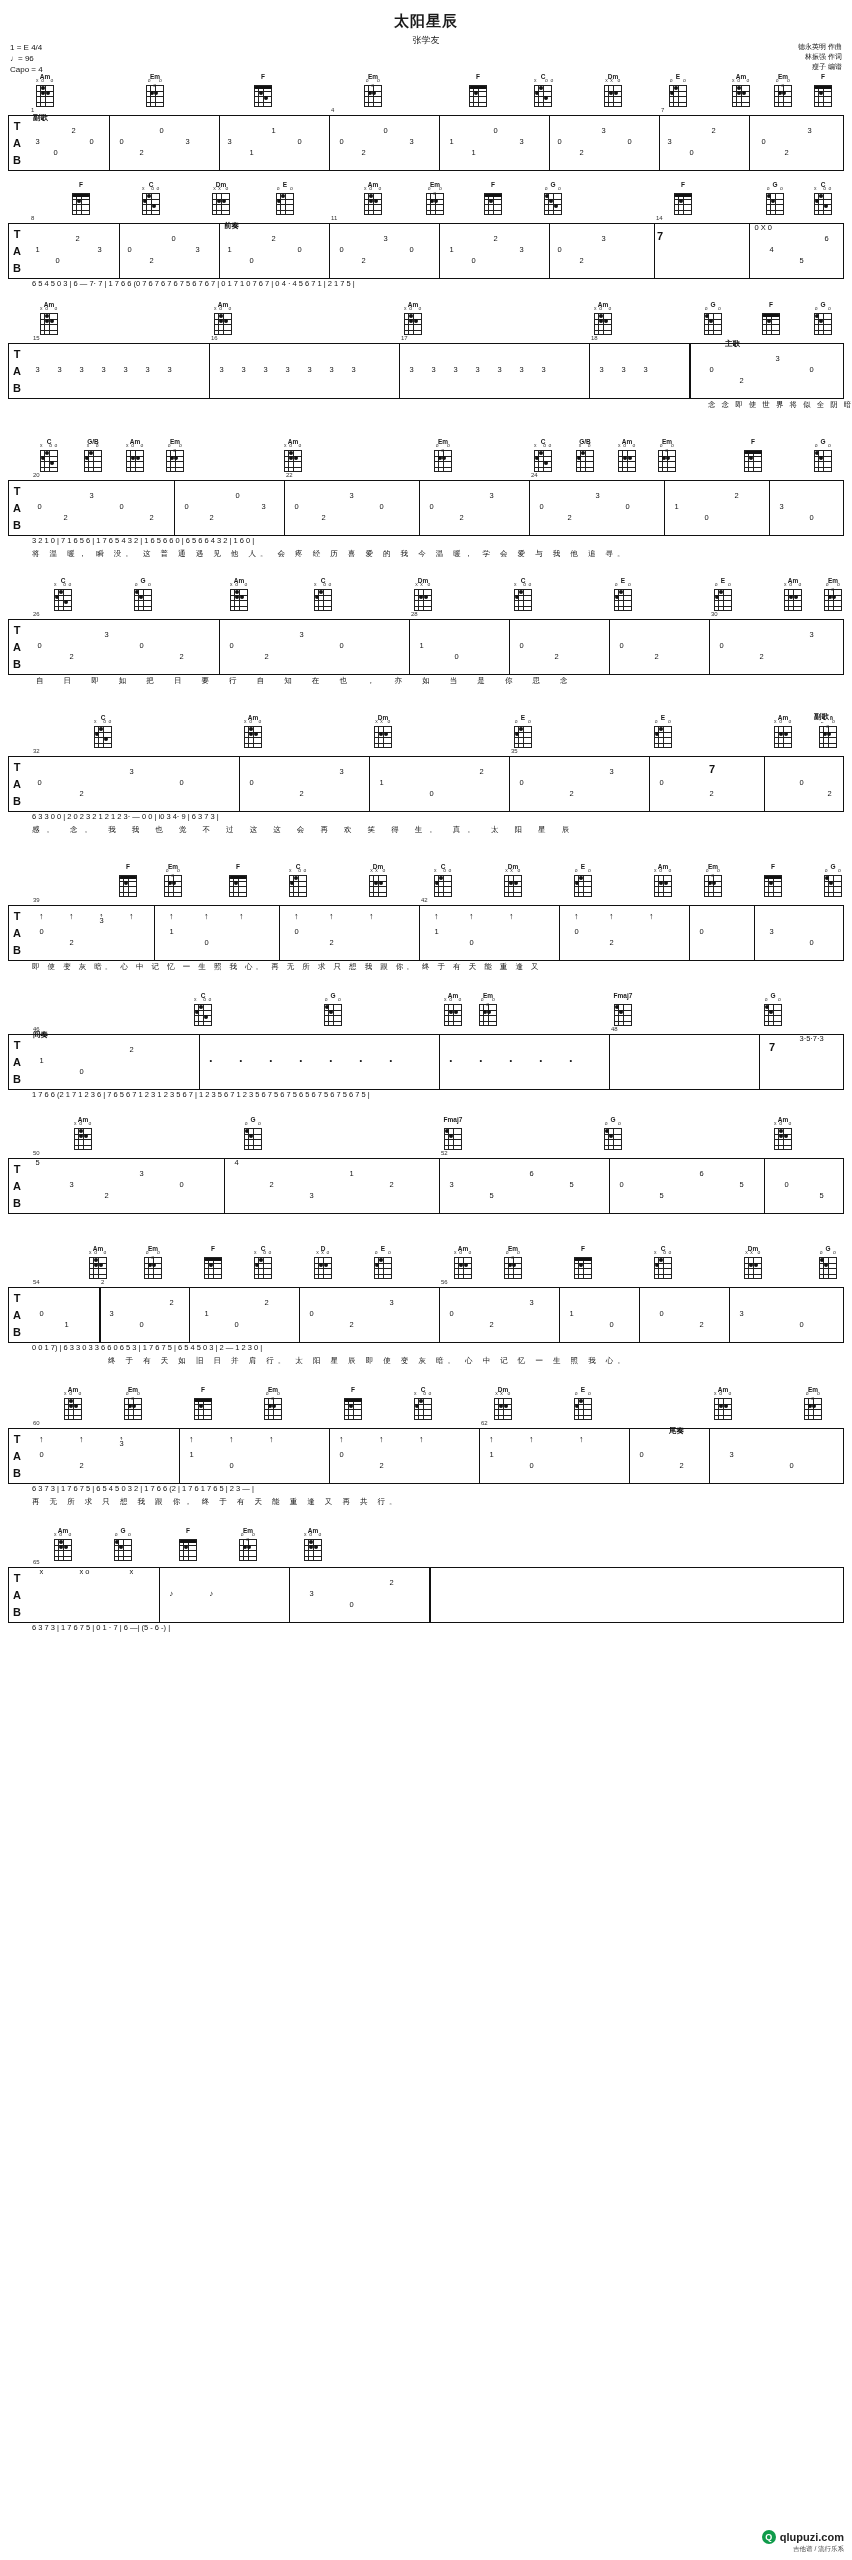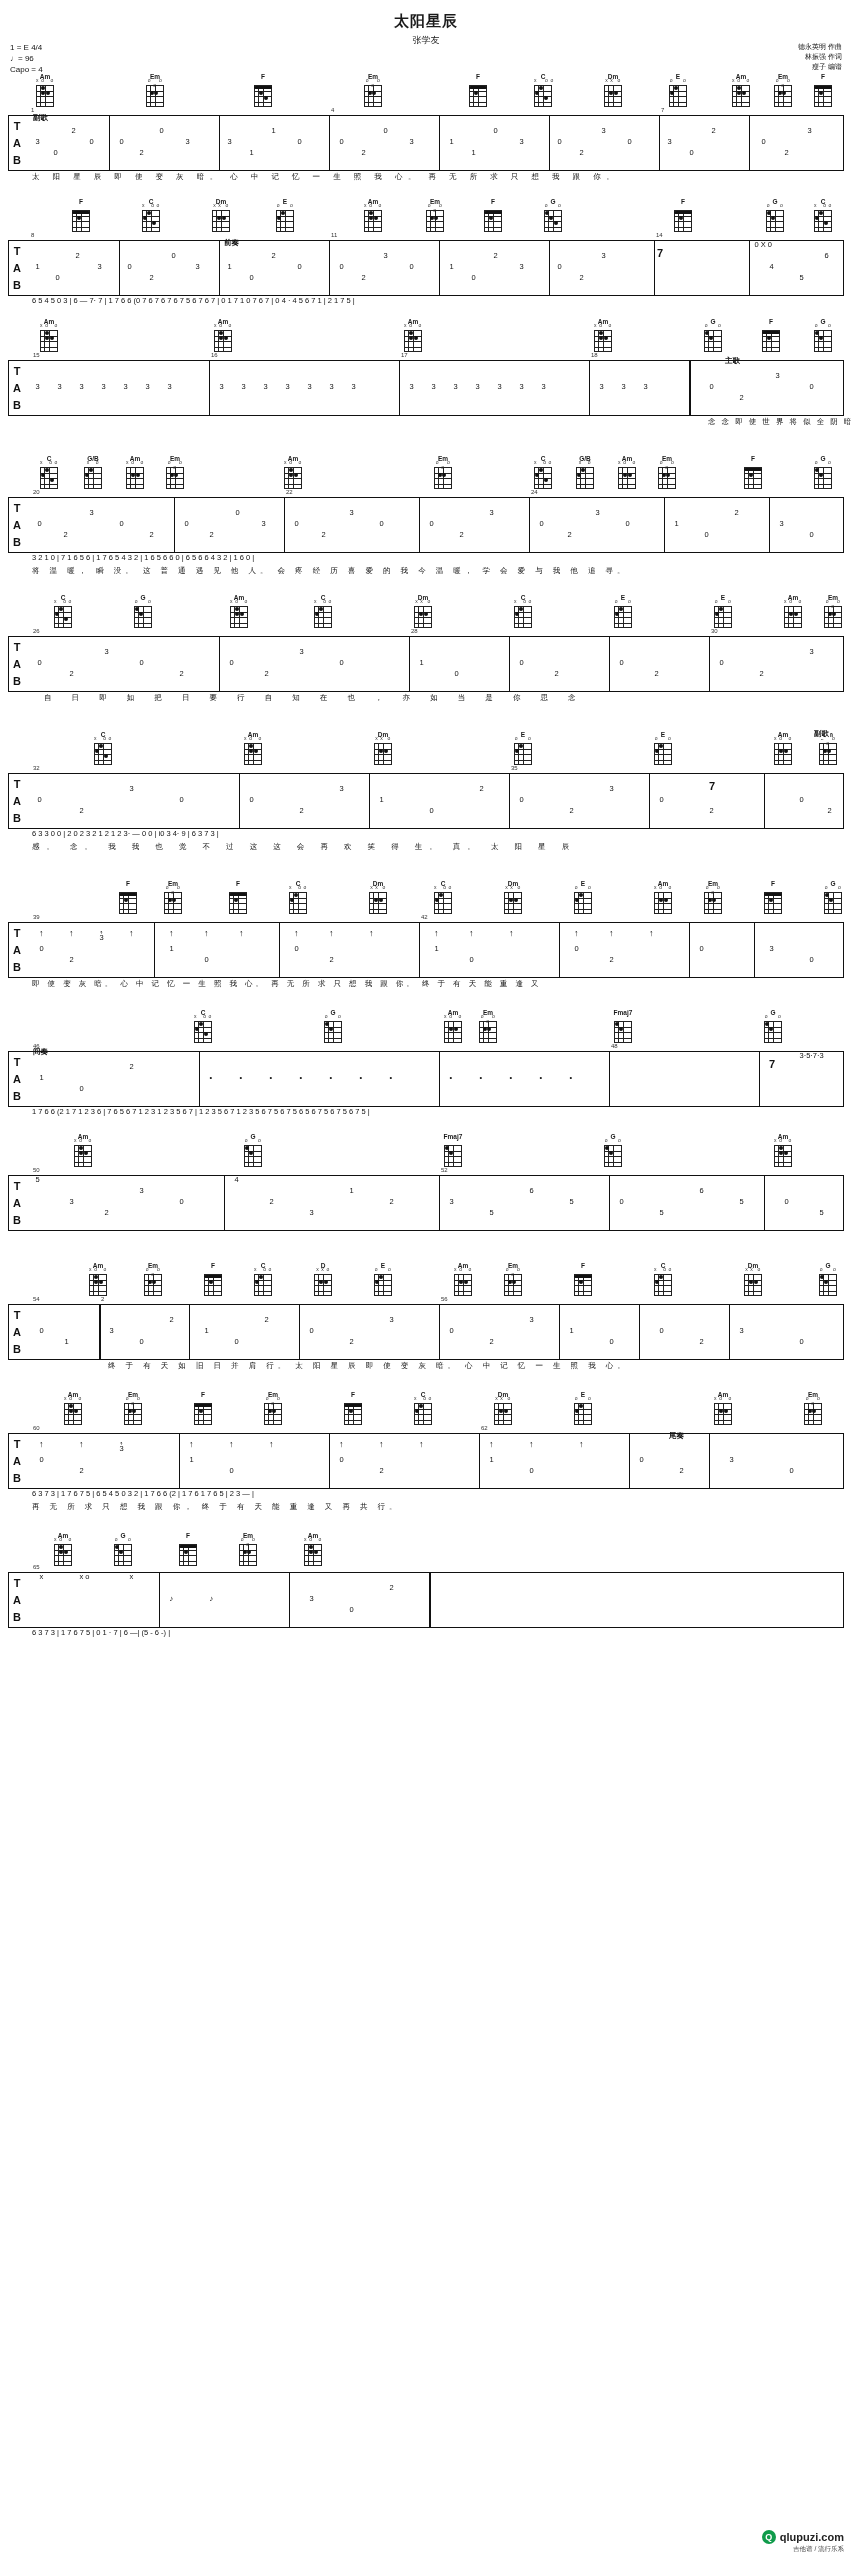--- a/index.html
+++ b/index.html
@@ -347,23 +347,20 @@
         <div class="note" style="left:592px;top:11px;">3</div>
         <div class="note" style="left:618px;top:22px;">0</div>
         <div class="note" style="left:658px;top:22px;">3</div>
         <div class="note" style="left:680px;top:33px;">0</div>
         <div class="note" style="left:702px;top:11px;">2</div>
         <div class="note" style="left:752px;top:22px;">0</div>
         <div class="note" style="left:775px;top:33px;">2</div>
         <div class="note" style="left:798px;top:11px;">3</div>
       </div>
     </div>
-    <div class="lyricrow">
-      <div class="lyr" style="left:24px;letter-spacing:5.5px;">太 阳 星 辰 即 使 变 灰 暗。 心 中 记 忆 一 生 照 我 心。 再 无 所 求 只 想 我 跟 你。</div>
-    </div>
   </div>
 
   <div class="system" style="margin-top:10px;">
     <div class="chordrow">
       <div class="chord" style="left:58px;">
         <div class="cname">F</div>
         <div class="grid">
             <div class="xrow">&nbsp;</div>
             <div class="box"></div>
             <div class="barre" style="left:3px;top:4.5px;width:18px;"></div>
@@ -928,21 +925,21 @@
         <div class="note" style="left:510px;top:22px;">0</div>
         <div class="note" style="left:545px;top:33px;">2</div>
         <div class="note" style="left:610px;top:22px;">0</div>
         <div class="note" style="left:645px;top:33px;">2</div>
         <div class="note" style="left:710px;top:22px;">0</div>
         <div class="note" style="left:750px;top:33px;">2</div>
         <div class="note" style="left:800px;top:11px;">3</div>
       </div>
     </div>
     <div class="lyricrow two">
-      <div class="lyr" style="left:36px;letter-spacing:9px;">自 日  即 如 把 日 要 行 自 知 在 也 ， 亦  如 当 是 你 思 念</div>
+      <div class="lyr" style="left:28px;letter-spacing:9px;">自 日  即 如 把 日 要 行 自 知 在 也 ， 亦  如 当 是 你 思 念</div>
     </div>
   </div>
 
   <div class="system" style="margin-top:12px;">
     <div class="chordrow">
       <div class="chord" style="left:80px;">
         <div class="cname">C</div>
         <div class="grid">
             <div class="xrow">x&nbsp;&nbsp;&nbsp;o&nbsp;o</div>
             <div class="box"></div>
@@ -1543,20 +1540,23 @@
         <div class="note" style="left:480px;top:33px;">2</div>
         <div class="note" style="left:520px;top:11px;">3</div>
         <div class="note" style="left:560px;top:22px;">1</div>
         <div class="note" style="left:600px;top:33px;">0</div>
         <div class="note" style="left:650px;top:22px;">0</div>
         <div class="note" style="left:690px;top:33px;">2</div>
         <div class="note" style="left:730px;top:22px;">3</div>
         <div class="note" style="left:790px;top:33px;">0</div>
       </div>
     </div>
+    <div class="numrow">
+      <div class="num" style="left:24px;">0  0 1  7) | 6 3 3 0 3 3  6 6 0 6 5 3 | 1 7 6 7  5 | 6 5 4 5  0 3 | 2 — 1 2 3 0 |</div>
+    </div>
     <div class="lyricrow">
       <div class="lyr" style="left:100px;letter-spacing:4px;">终 于 有 天  如  旧 日  并 肩 行。 太 阳 星 辰  即 使 变 灰 暗。 心 中 记 忆 一 生  照 我 心。</div>
     </div>
   </div>
 
   <div class="system" style="margin-top:14px;">
     <div class="chordrow">
       <div class="chord" style="left:50px;">
         <div class="cname">Am</div>
         <div class="grid">

